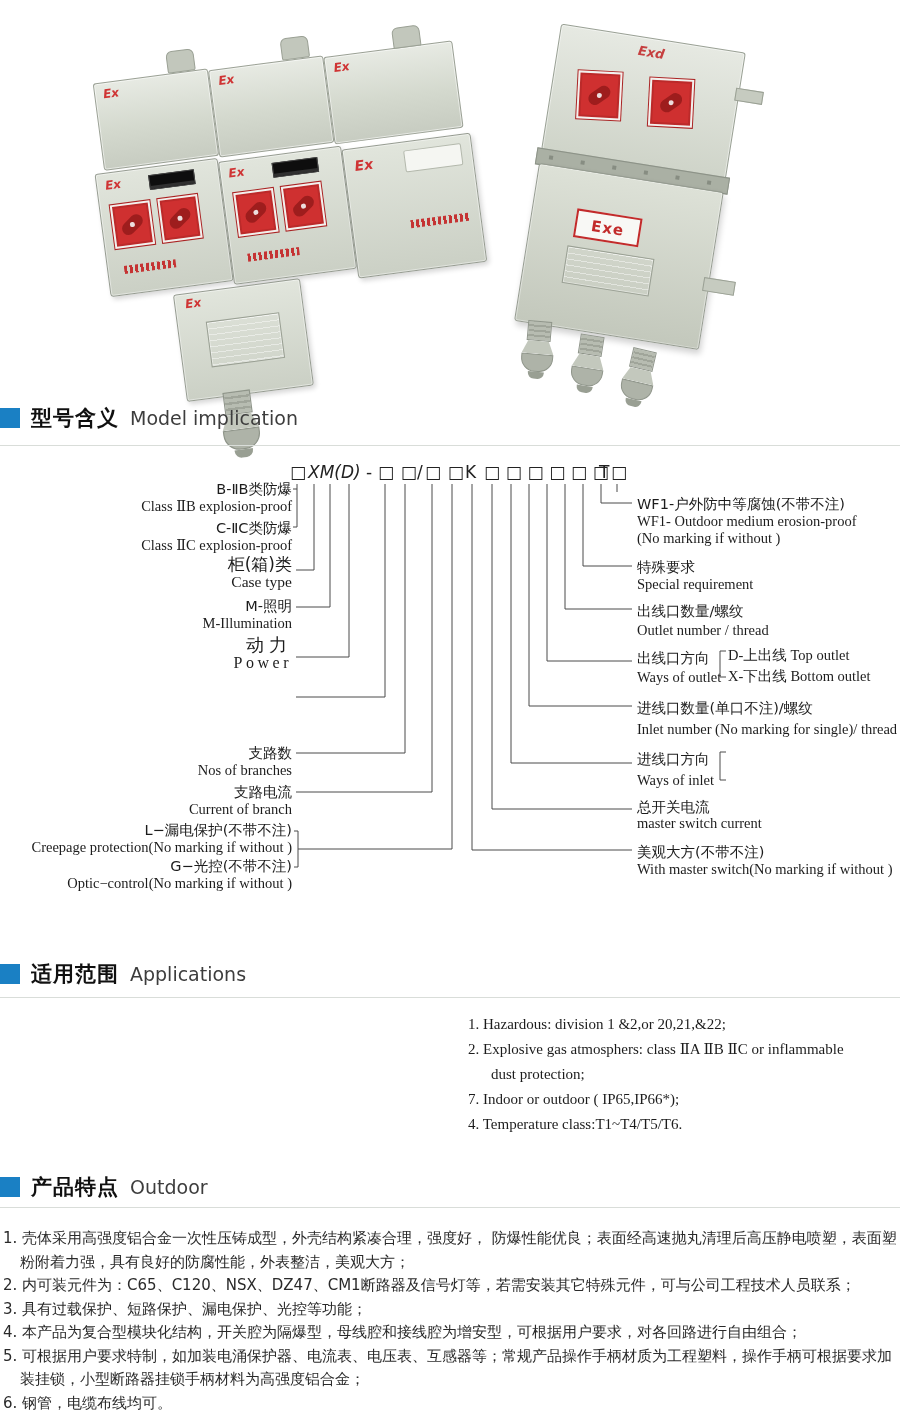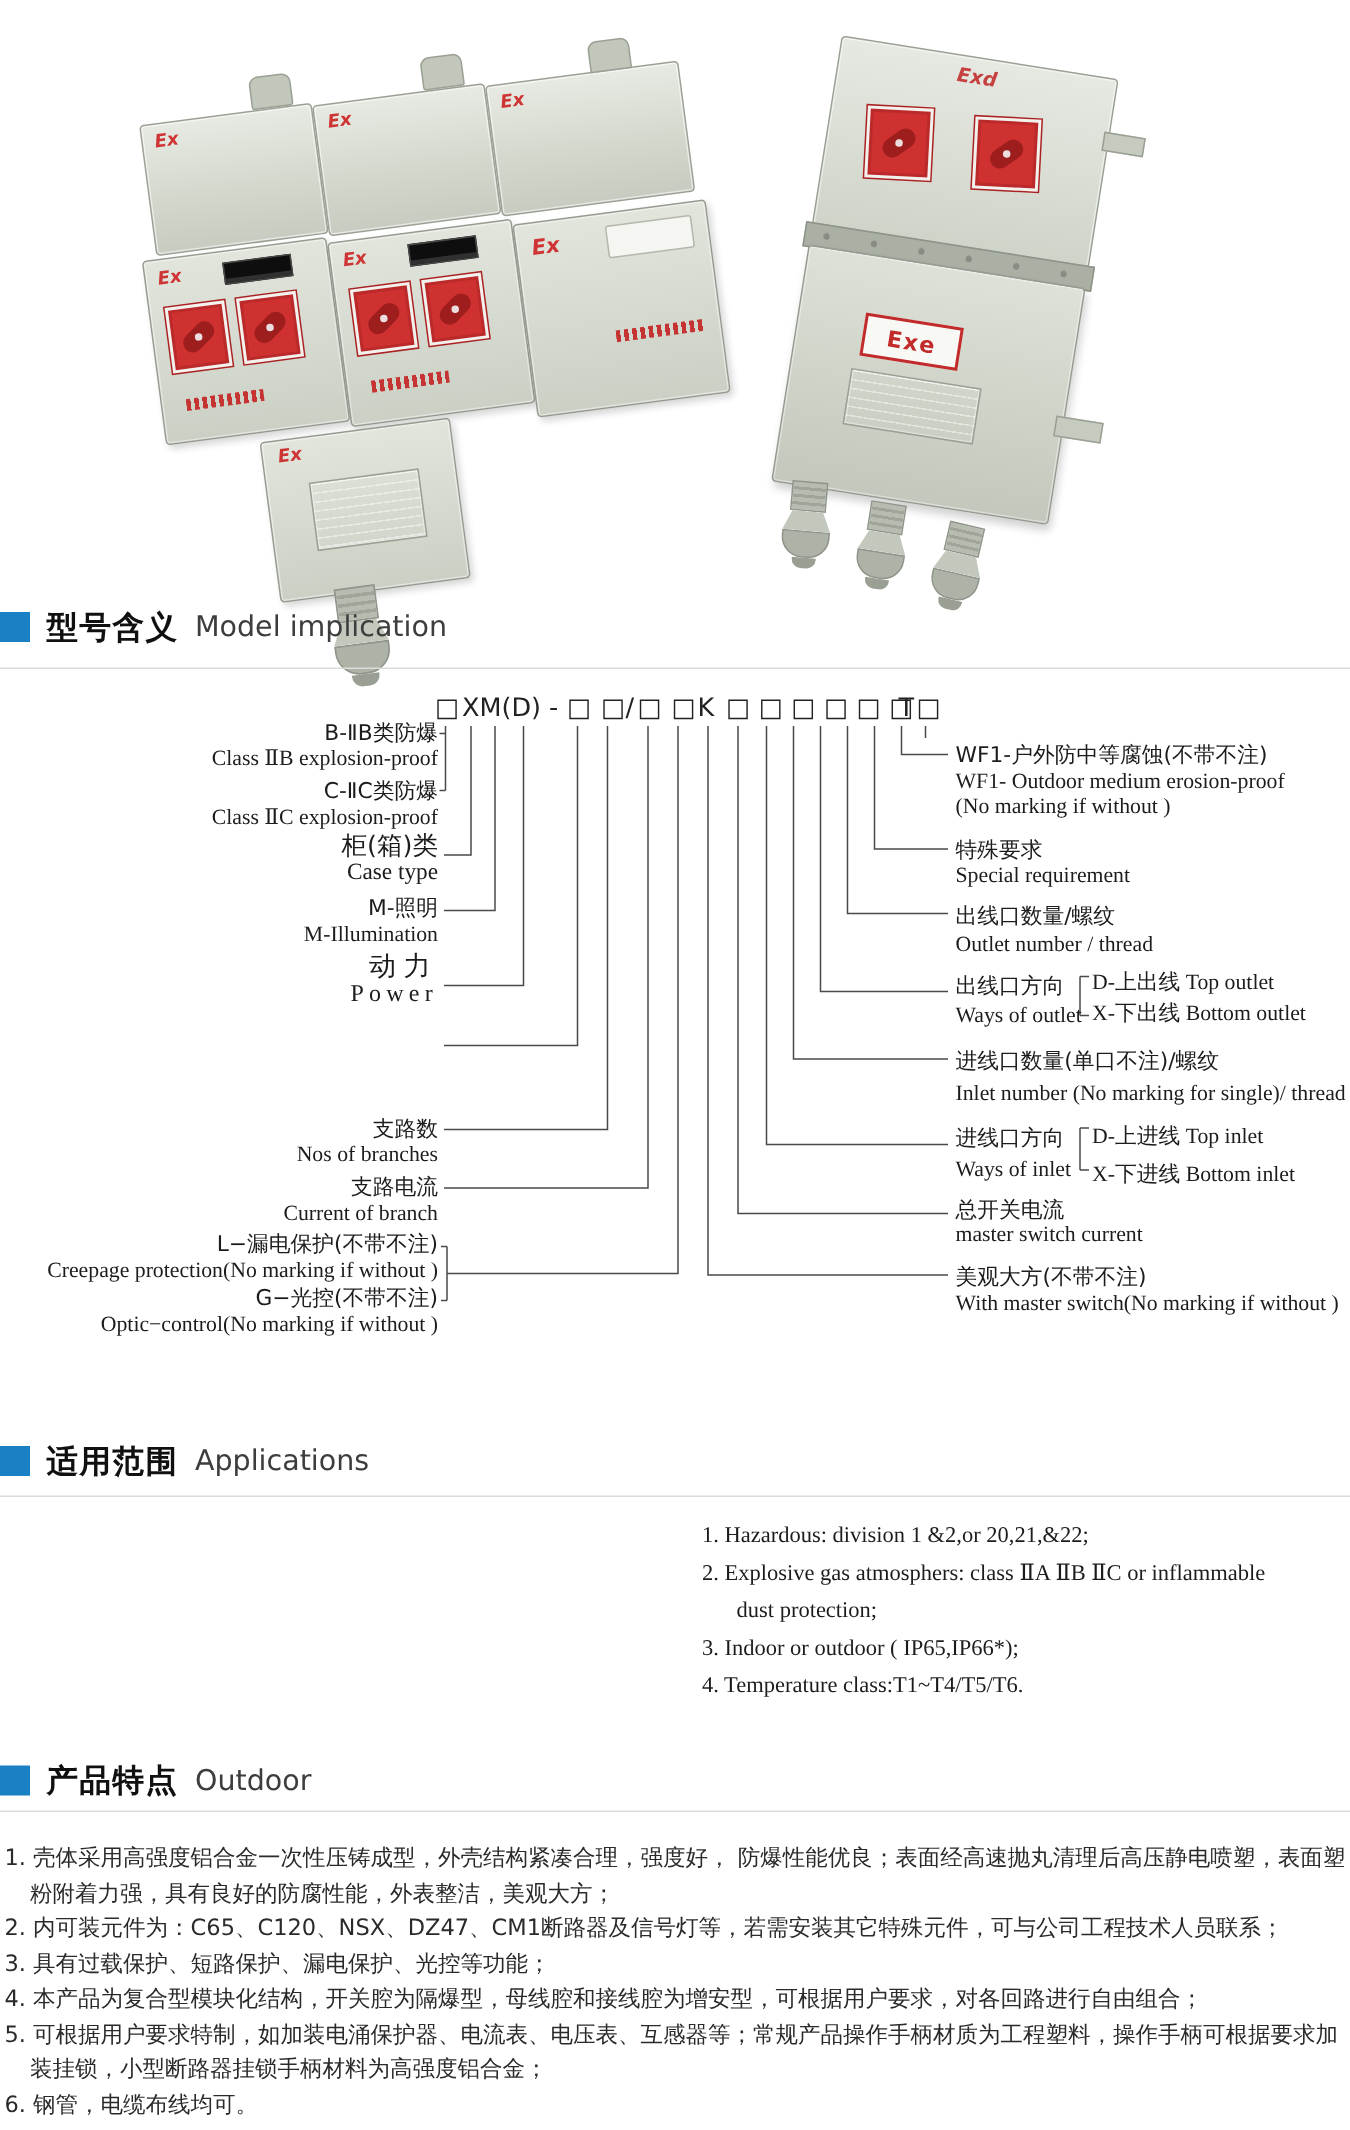--- a/index.html
+++ b/index.html
@@ -197,21 +197,21 @@
       M547,484 V661 H632
       M565,484 V609 H632
       M583,484 V566 H632
       M601,484 V503 H632
       M617,484 V492
       M720,651 V677 M720,651 H726 M720,677 H726
       M720,752 V780 M720,752 H726 M720,780 H726"></path>
   </svg>
 
   <span class="code-tok" style="left:290px;">□</span>
-  <span class="code-tok" style="left:308px;">XM(D)</span>
+  <span class="code-tok" style="left:308px;font-style:italic;">XM(D)</span>
   <span class="code-tok" style="left:366px;">-</span>
   <span class="code-tok" style="left:378px;letter-spacing:6.6px;">□□</span>
   <span class="code-tok" style="left:417px;">/</span>
   <span class="code-tok" style="left:425px;letter-spacing:6.6px;">□□</span>
   <span class="code-tok" style="left:465px;">K</span>
   <span class="code-tok" style="left:484px;letter-spacing:5.7px;">□□□□□□</span>
   <span class="code-tok" style="left:599px;">T</span>
   <span class="code-tok" style="left:611px;">□</span>
 
   <div class="dl" style="top:519px;">
@@ -273,45 +273,41 @@
     <div>X-下出线  Bottom  outlet</div>
   </div>
   <div class="dr" style="top:698px;">
     <div class="zh" style="line-height:21px;">进线口数量(单口不注)/螺纹</div>
     <div class="en" style="line-height:20px;">Inlet number (No marking for single)/ thread</div>
   </div>
   <div class="dr" style="top:748px;">
     <div class="zh" style="line-height:22px;">进线口方向</div>
     <div class="en" style="line-height:20px;">Ways of inlet</div>
   </div>
-  <div class="opt" style="top:746px;line-height:25px;">
-    <div>D-上进线  Top inlet</div>
-    <div>X-下进线  Bottom  inlet</div>
-  </div>
   <div class="dr" style="top:799px;">
     <div class="zh" style="line-height:16px;">总开关电流</div>
     <div class="en" style="line-height:16px;">master switch current</div>
   </div>
   <div class="dr" style="top:843px;">
     <div class="zh">美观大方(不带不注)</div>
     <div class="en">With master switch(No marking  if without )</div>
   </div>
 
   <div class="sec-h" style="top:961px;">
     <span class="sq"></span>
     <span class="zh">适用范围</span>
     <span class="en">Applications</span>
   </div>
   <div class="hrline" style="top:997px;"></div>
 
   <div class="app-en">
     <div>1. Hazardous: division 1  &amp;2,or 20,21,&amp;22;</div>
     <div>2. Explosive gas atmosphers: class ⅡA ⅡB ⅡC or inflammable</div>
     <div class="cont">dust protection;</div>
-    <div>3. Indoor or outdoor ( IP65,IP66*);</div>
+    <div>7. Indoor or outdoor ( IP65,IP66*);</div>
     <div>4. Temperature class:T1~T4/T5/T6.</div>
   </div>
 
   <div class="sec-h" style="top:1174px;">
     <span class="sq"></span>
     <span class="zh">产品特点</span>
     <span class="en">Outdoor</span>
   </div>
   <div class="hrline" style="top:1207px;"></div>
 

